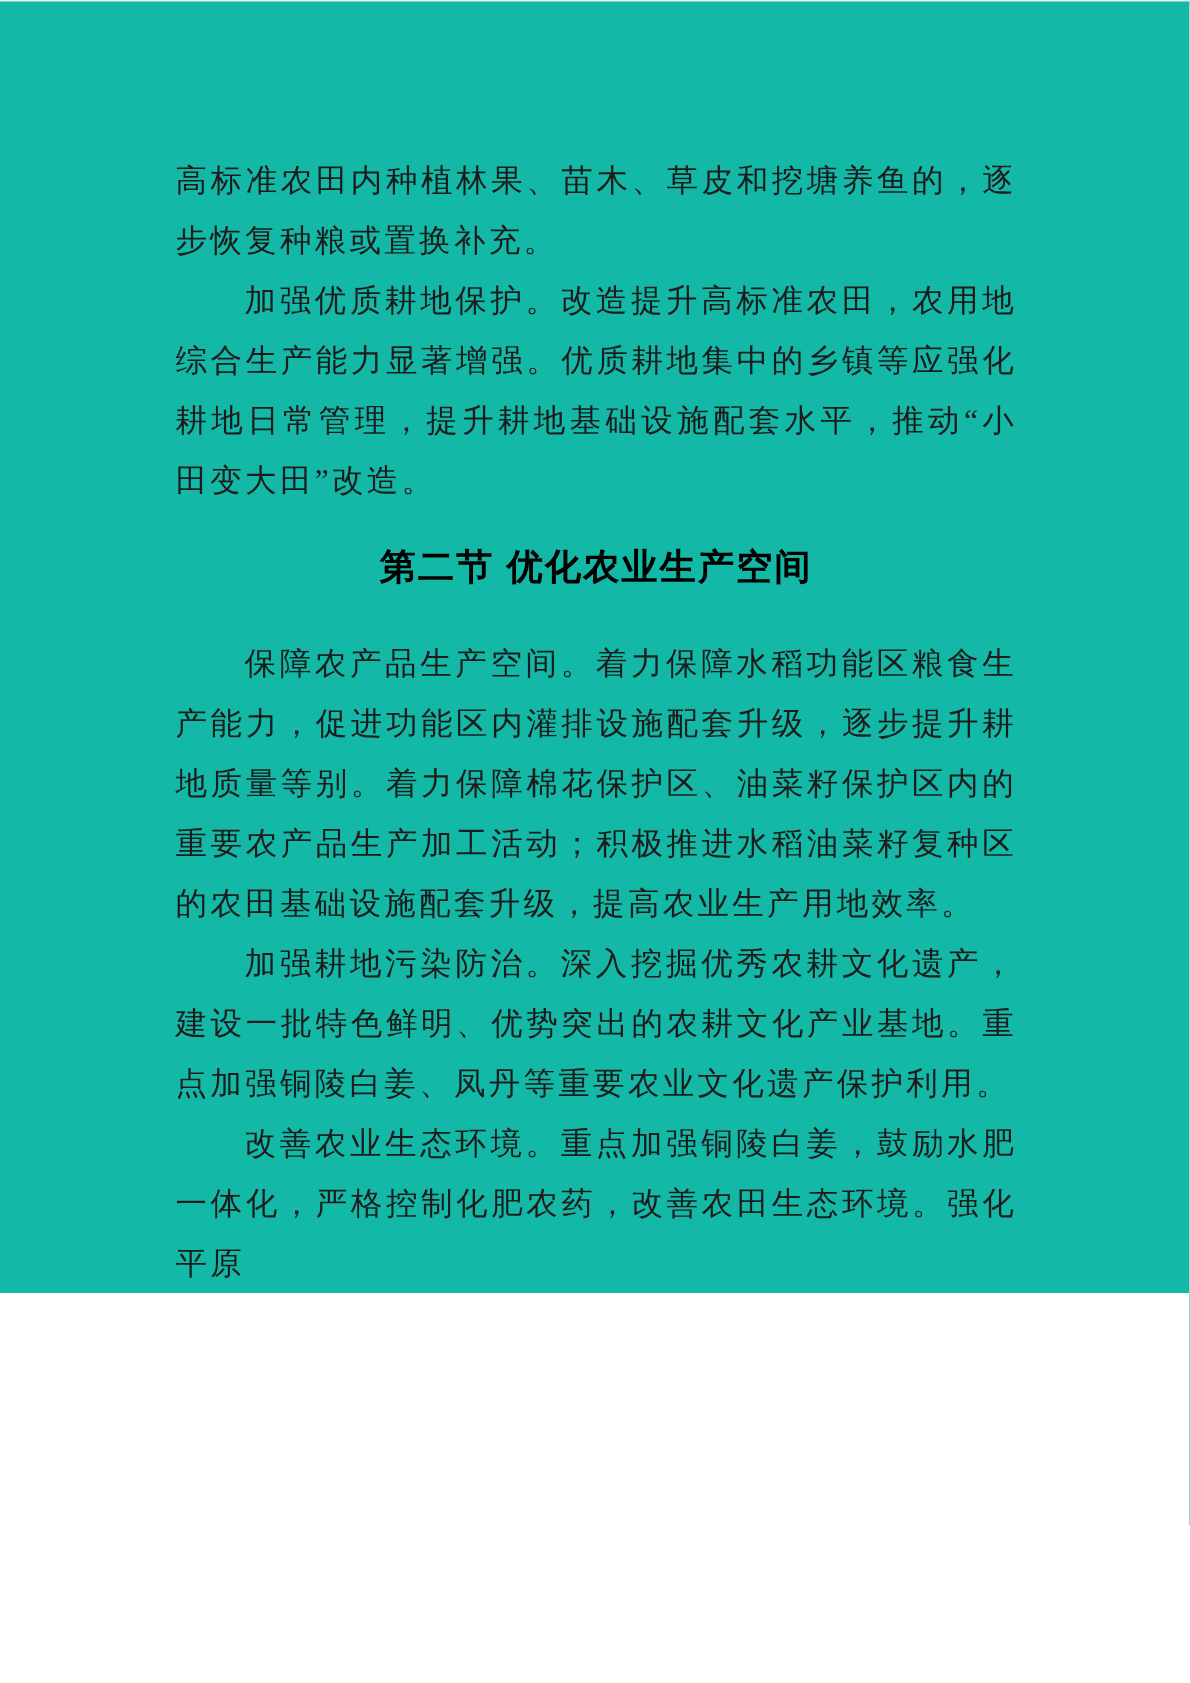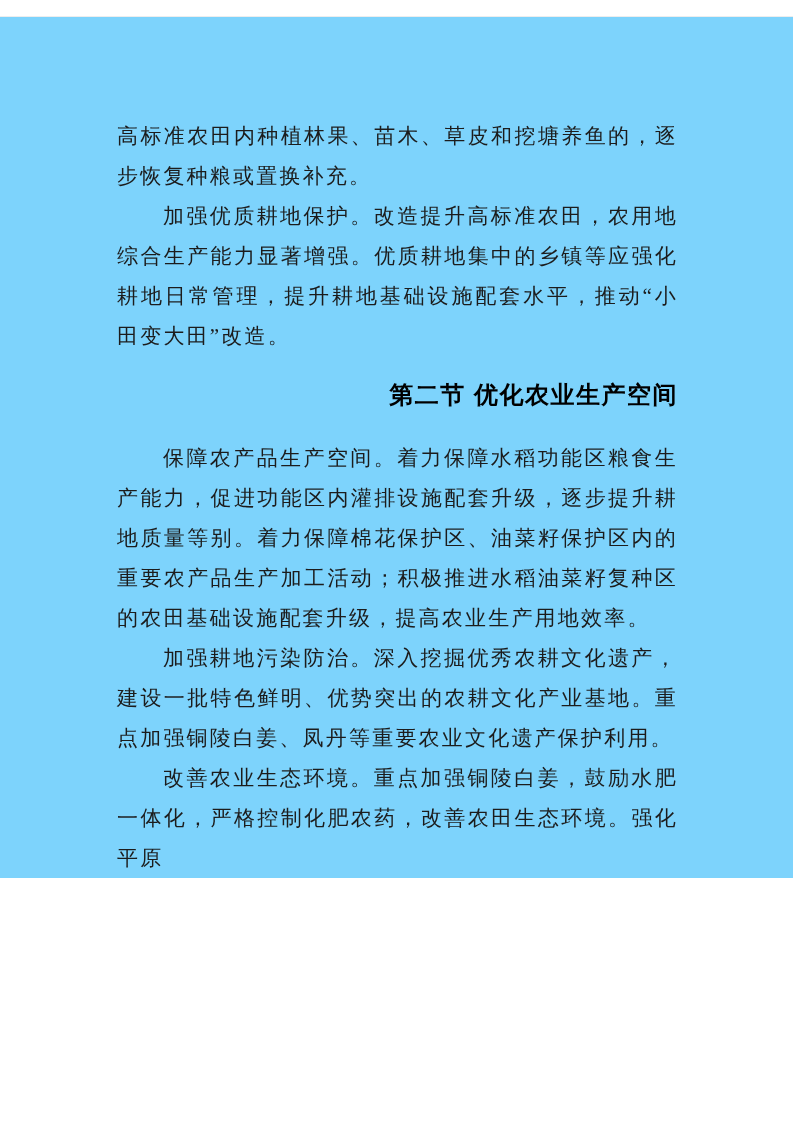--- a/index.html
+++ b/index.html
@@ -4,26 +4,25 @@
 <style>
   html, body {
     margin: 0;
     padding: 0;
     background: #ffffff;
   }
   .page {
     position: relative;
     width: 793px;
     height: 862px;
-    background: #7dd3fc;
+    background: #14b8a6;
     overflow: hidden;
     box-sizing: border-box;
     border-top: 1px solid #ededed;
     font-family: "Liberation Serif", "DejaVu Serif", serif;
-    margin-top: 16px;
   }
   .content {
     position: absolute;
     left: 117px;
     top: 99px;
     width: 561px;
   }
   .para {
     margin: 0;
     font-size: 21px;
@@ -36,21 +35,21 @@
   }
   .para.no-indent {
     text-indent: 0;
   }
   .section-heading {
     margin: 22px 0 26px 0;
     font-family: "Liberation Sans", "DejaVu Sans", sans-serif;
     font-weight: bold;
     font-size: 24px;
     line-height: 34px;
-    text-align: right;
+    text-align: center;
     color: #000000;
     letter-spacing: 1.5px;
   }
   .page-number {
     position: absolute;
     top: 1036px;
     left: 0;
     width: 100%;
     text-align: right;
     font-family: "Liberation Sans", "DejaVu Sans", sans-serif;

